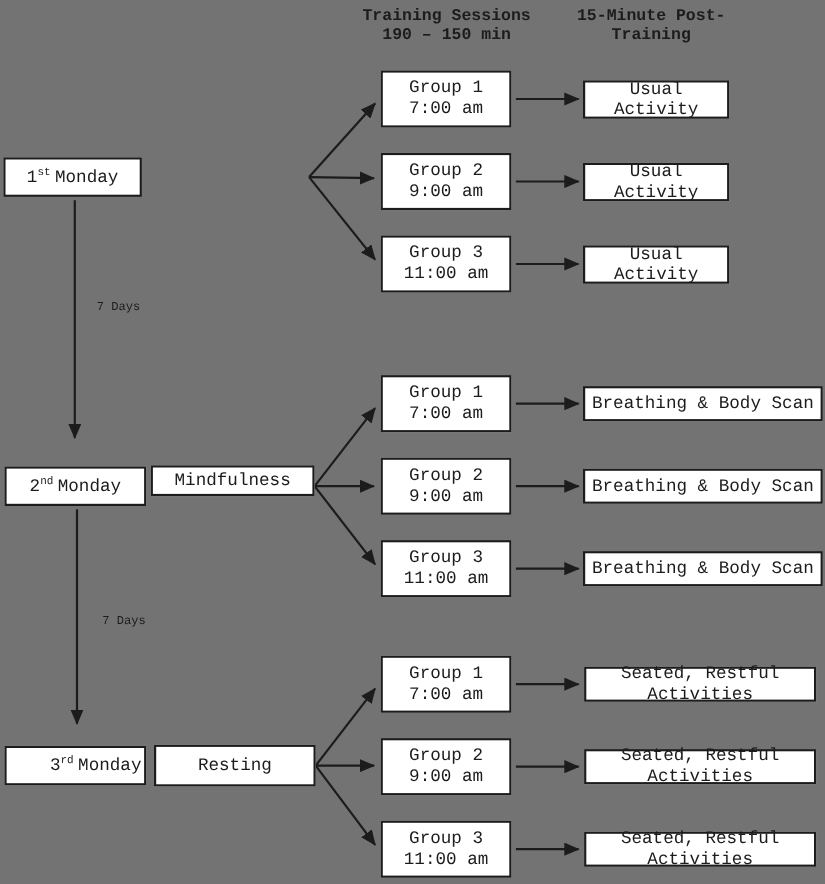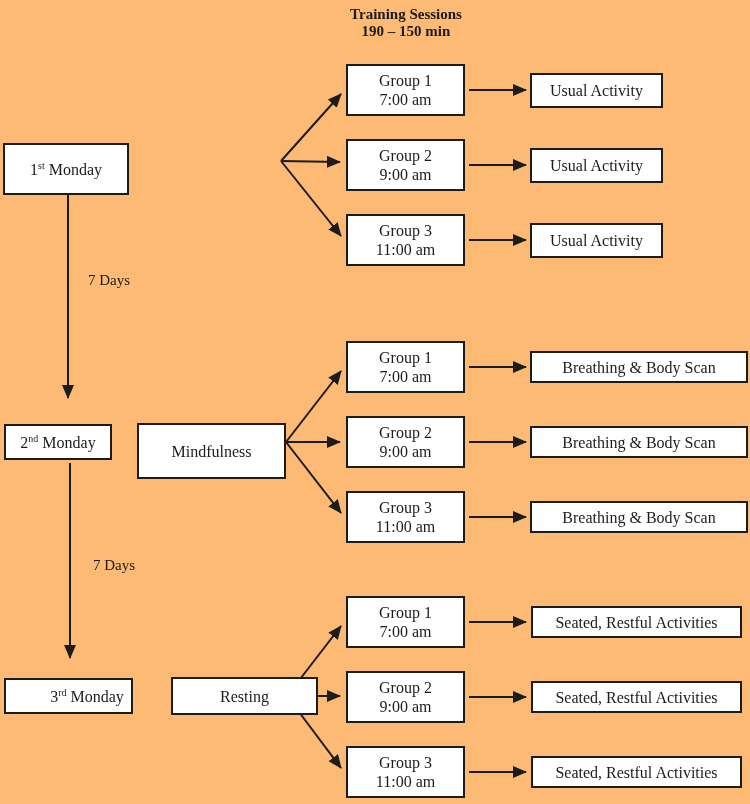--- a/index.html
+++ b/index.html
@@ -1,29 +1,29 @@
 <!DOCTYPE html>
 <html><head>
 <meta charset="utf-8">
 <style>
   html,body{margin:0;padding:0;background:#ffffff;}
   .canvas{
-    position:relative;width:750px;height:804px;background:#fdba74;
-    font-family:Liberation Serif, serif;color:#1c1c1c;overflow:hidden;
+    position:relative;width:750px;height:804px;background:#737373;
+    font-family:Liberation Mono, monospace;color:#1c1c1c;overflow:hidden;
   }
   .arrow-layer{position:absolute;left:0;top:0;width:750px;height:804px;}
   .box{
     position:absolute;box-sizing:border-box;background:#ffffff;border:2px solid #1c1c1c;
     display:flex;align-items:center;justify-content:center;text-align:center;
     font-size:16px;line-height:19px;color:#1c1c1c;
   }
   .header{
     position:absolute;text-align:center;font-weight:bold;font-size:15px;line-height:17px;
   }
-  .gap-label{position:absolute;font-size:15px;line-height:18px;}
+  .gap-label{position:absolute;font-size:11px;line-height:18px;}
   sup.ord{font-size:10px;line-height:0;vertical-align:super;}
   .mw{margin-left:4px;}
   .grp-name,.grp-time{white-space:nowrap;}
 </style>
 </head>
 <body>
 
 <div class="canvas">
 
   <svg class="arrow-layer" width="750" height="804" viewBox="0 0 750 804">
@@ -61,23 +61,24 @@
       <line x1="469" y1="697" x2="526" y2="697" marker-end="url(#ah)"></line>
       <line x1="469" y1="772" x2="526" y2="772" marker-end="url(#ah)"></line>
     </g>
   </svg>
 
   <div class="header" style="left:316px;top:6px;width:180px;">
     <div>Training Sessions</div>
     <div>190 – 150 min</div>
   </div>
   <div class="header" style="left:492px;top:6px;width:200px;">
+    <div>15-Minute Post-Training</div>
   </div>
 
-  <div class="box" style="left:3px;top:143px;width:126px;height:52px;">
+  <div class="box" style="left:3px;top:143px;width:126px;height:36px;">
     <span><span>1</span><sup class="ord">st</sup><span class="mw">Monday</span></span>
   </div>
 
   <div class="box" style="left:346px;top:64px;width:119px;height:52px;">
     <div>
         <div class="grp-name">Group 1</div>
         <div class="grp-time">7:00 am</div>
       </div>
   </div>
   <div class="box" style="left:346px;top:139px;width:119px;height:52px;">
@@ -98,24 +99,24 @@
   </div>
   <div class="box" style="left:530px;top:148px;width:133px;height:35px;">
     <span>Usual Activity</span>
   </div>
   <div class="box" style="left:530px;top:223px;width:133px;height:35px;">
     <span>Usual Activity</span>
   </div>
 
   <div class="gap-label" style="left:88px;top:271px;">7 Days</div>
 
-  <div class="box" style="left:4px;top:424px;width:108px;height:36px;">
+  <div class="box" style="left:4px;top:424px;width:129px;height:36px;">
     <span><span>2</span><sup class="ord">nd</sup><span class="mw">Monday</span></span>
   </div>
-  <div class="box" style="left:137px;top:423px;width:149px;height:56px;">
+  <div class="box" style="left:137px;top:423px;width:149px;height:28px;">
     <span>Mindfulness</span>
   </div>
 
   <div class="box" style="left:346px;top:341px;width:119px;height:52px;">
     <div>
         <div class="grp-name">Group 1</div>
         <div class="grp-time">7:00 am</div>
       </div>
   </div>
   <div class="box" style="left:346px;top:416px;width:119px;height:52px;">
@@ -139,21 +140,21 @@
   </div>
   <div class="box" style="left:530px;top:501px;width:218px;height:32px;">
     <span>Breathing &amp; Body Scan</span>
   </div>
 
   <div class="gap-label" style="left:93px;top:556px;">7 Days</div>
 
   <div class="box" style="left:4px;top:678px;width:129px;height:36px;padding-left:37px;">
     <span><span>3</span><sup class="ord">rd</sup><span class="mw">Monday</span></span>
   </div>
-  <div class="box" style="left:140px;top:677px;width:147px;height:38px;margin-left:31px;">
+  <div class="box" style="left:140px;top:677px;width:147px;height:38px;">
     <span>Resting</span>
   </div>
 
   <div class="box" style="left:346px;top:596px;width:119px;height:52px;">
     <div>
         <div class="grp-name">Group 1</div>
         <div class="grp-time">7:00 am</div>
       </div>
   </div>
   <div class="box" style="left:346px;top:671px;width:119px;height:52px;">

